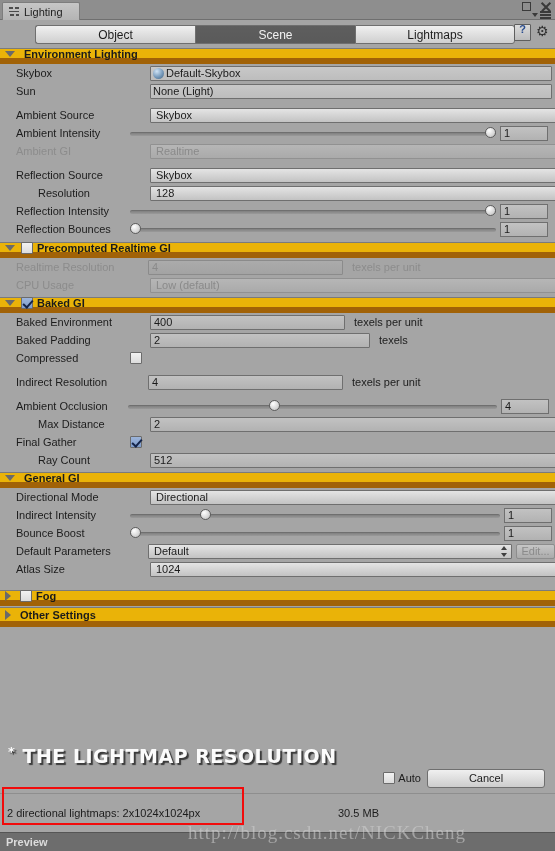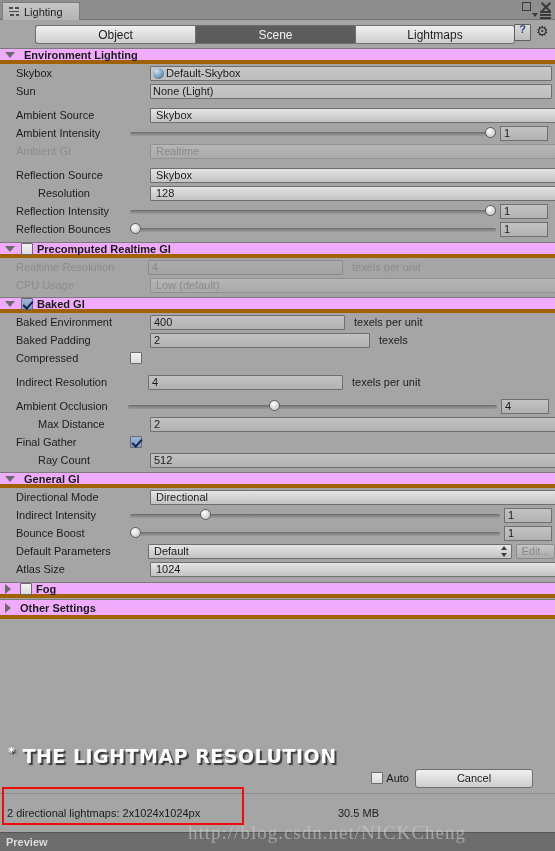--- a/index.html
+++ b/index.html
@@ -191,22 +191,22 @@
     flex: 1 1 auto;
     background: #a5a5a5;
     overflow: hidden;
     position: relative;
   }
   .section-header {
     height: 16px;
     display: flex;
     align-items: center;
     border-top: 1px solid #7b7b7b;
-    border-bottom: 4px solid #a16207;
-    background: #f0abfc;
+    border-bottom: 6px solid #a16207;
+    background: #eab308;
     padding-left: 5px;
     box-sizing: border-box;
   }
   .section-title {
     font-weight: bold;
     font-size: 11px;
     color: #1b1b1b;
     margin-left: 9px;
   }
   .foldout {
@@ -406,21 +406,21 @@
   .bottom {
     flex: 0 0 auto;
     background: #a5a5a5;
     position: relative;
   }
   .bake-bar {
     height: 30px;
     display: flex;
     align-items: center;
     justify-content: flex-end;
-    padding-right: 22px;
+    padding-right: 10px;
     gap: 6px;
     position: relative;
   }
   .auto-wrap {
     display: flex;
     align-items: center;
     gap: 3px;
     font-size: 11px;
     color: #1c1c1c;
   }
@@ -760,21 +760,21 @@
       <span class="label">Atlas Size</span>
       <span class="field popup">
         <span>1024</span>
         <span class="updown">
             <i></i>
             <i></i>
           </span>
       </span>
     </div>
 
-    <div class="section-header" style="margin-top:4px">
+    <div class="section-header" style="margin-top:12px">
       <span class="foldout closed"></span>
       <span class="checkbox" style="margin-left:9px"></span>
       <span class="section-title" style="margin-left:4px">Fog</span>
     </div>
 
     <div class="section-header" style="height:20px; margin-top:1px;">
       <span class="foldout closed"></span>
       <span class="section-title">Other Settings</span>
     </div>
   </div>

